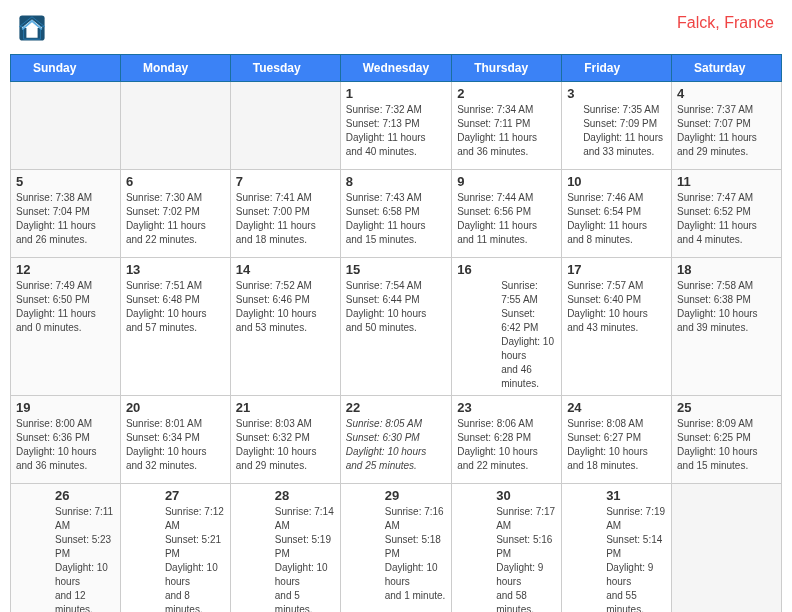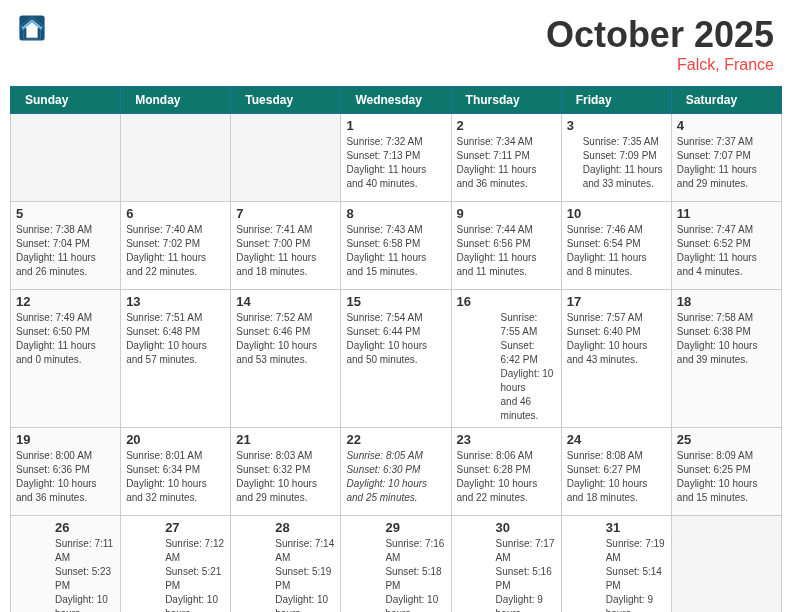--- a/index.html
+++ b/index.html
@@ -38,24 +38,24 @@
     .location-title {
       font-size: 16px;
       color: #ef4444;
     }
     .calendar {
       width: 100%;
       border-collapse: collapse;
       font-size: 11px;
     }
     .calendar th {
-      background: #0f766e;
+      background: #3b82f6;
       color: #fff;
       text-align: left;
-      padding: 6px 14px;
+      padding: 6px 22px;
       font-size: 12px;
       font-weight: bold;
       border: 1px solid #1a6fa0;
     }
     .calendar td {
       border: 1px solid #ccc;
       vertical-align: top;
       padding: 4px 5px;
       height: 88px;
       width: 110px;
@@ -89,21 +89,20 @@
 <div class="header">
   <div class="logo">
     <svg class="logo-icon" viewBox="0 0 40 40">
       <rect x="2" y="2" width="36" height="36" rx="4" fill="#1a5276"></rect>
       <polygon points="20,8 35,20 28,20 28,34 12,34 12,20 5,20" fill="white"></polygon>
       <polygon points="20,4 38,18 32,18 32,36 8,36 8,18 2,18" fill="none" stroke="#2e86c1" stroke-width="1"></polygon>
       <path d="M 6 22 L 20 10 L 34 22" fill="none" stroke="#5dade2" stroke-width="2.5"></path>
     </svg>
   </div>
   <div class="title-area">
-    <div class="month-title">October 2025</div>
     <div class="location-title">Falck, France</div>
   </div>
 </div>
 
 <table class="calendar">
   <thead>
     <tr>
     <th>Sunday</th>
         <th>Monday</th>
         <th>Tuesday</th>
@@ -150,21 +149,21 @@
       <tr>
         <td class="weekend">
           <div class="day-number">5</div>
           <div class="day-info" style="white-space: pre-line;">Sunrise: 7:38 AM
 Sunset: 7:04 PM
 Daylight: 11 hours
 and 26 minutes.</div>
         </td>
         <td>
           <div class="day-number">6</div>
-          <div class="day-info" style="white-space: pre-line;">Sunrise: 7:40 AM
+          <div class="day-info" style="white-space: pre-line;">Sunrise: 7:30 AM
 Sunset: 7:02 PM
 Daylight: 11 hours
 and 22 minutes.</div>
         </td>
         <td>
           <div class="day-number">7</div>
           <div class="day-info" style="white-space: pre-line;">Sunrise: 7:41 AM
 Sunset: 7:00 PM
 Daylight: 11 hours
 and 18 minutes.</div>

